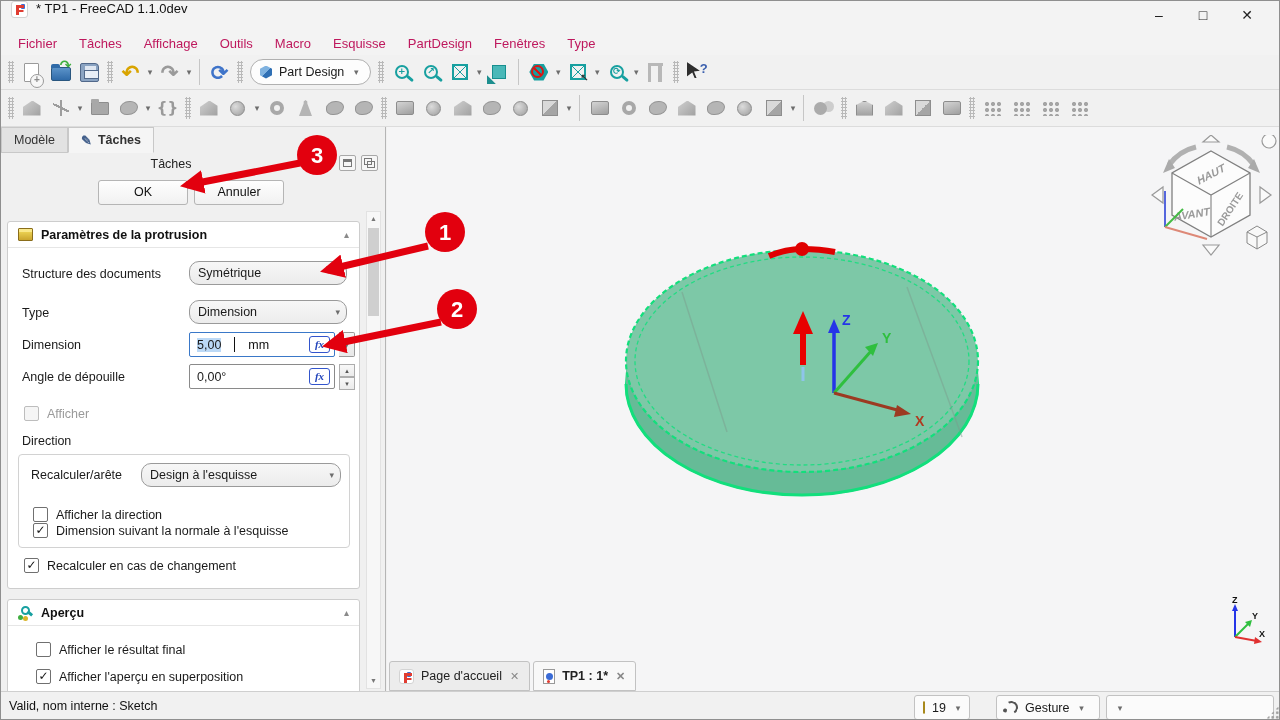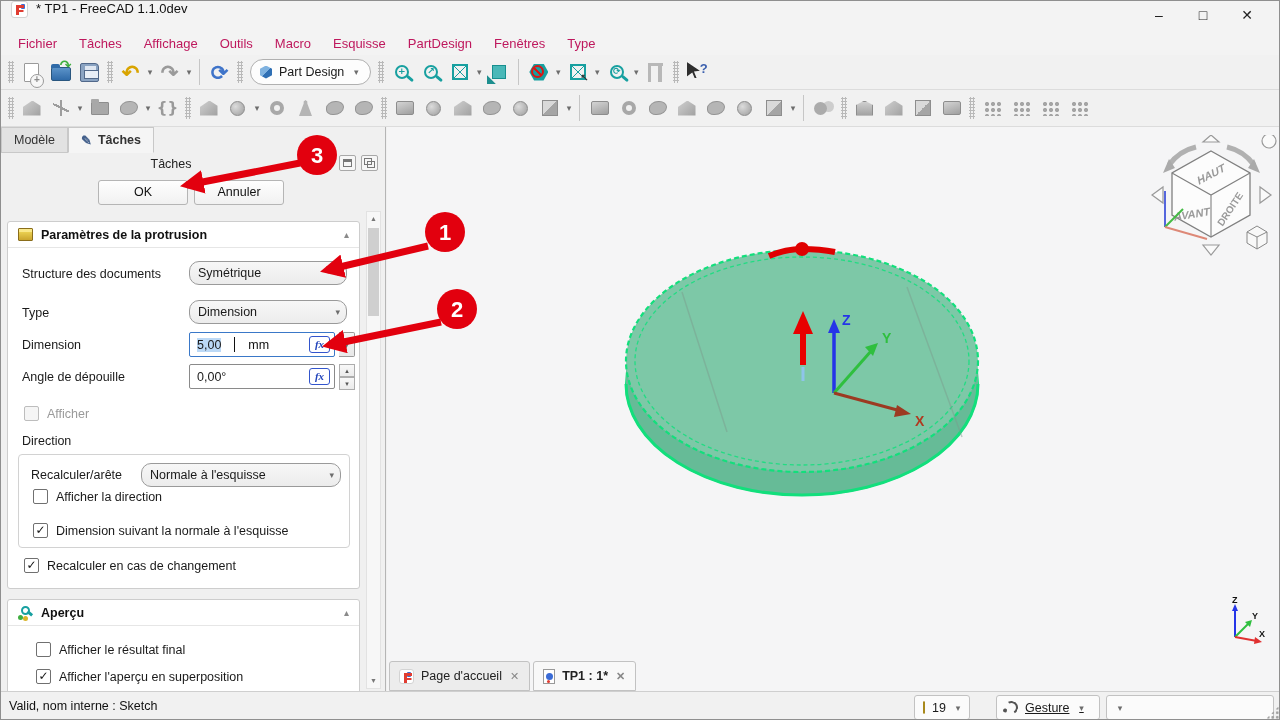--- a/index.html
+++ b/index.html
@@ -178,21 +178,21 @@
   .tabclose { font-size:11px; color:#888; padding:0 1px; }
   .doc-ic { position:relative; width:12px; height:15px; background:#fff; border:1px solid #999; }
   .doc-ic::after { content:""; position:absolute; left:2px; top:3px; width:7px; height:7px; background:#3a6bd6; border-radius:50%;
     box-shadow:-1px 5px 0 -2px #e03c31; }
   
   #statusbar { position:absolute; left:0; top:690px; width:1280px; height:30px; background:#f1f1f1; border-top:1px solid #cfcfcf; }
   #statusbar .msg { position:absolute; left:8px; top:7px; font-size:12.5px; color:#111; }
   .sbcombo { position:absolute; top:3px; height:25px; background:#fbfbfb; border:1px solid #c2c2c2; border-radius:3px;
     display:flex; align-items:center; gap:7px; padding:0 8px; font-size:12.5px; }
   #sb-notif { left:913px; width:56px; }
-  #sb-gesture { left:995px; width:104px;text-decoration:underline; }
+  #sb-gesture { left:995px; width:104px; }
   #sb-dims { left:1105px; width:168px; }
   .notif-ic { width:14px; height:13px; background:linear-gradient(#efd054,#d3ab2a); border:1px solid #a8891c; border-radius:2px; }
   .gest-ic { position:relative; width:13px; height:13px; border:2px solid #555; border-radius:50%;
     border-left-color:transparent; border-bottom-color:transparent; transform:rotate(15deg); }
   .gest-ic::after { content:""; position:absolute; left:-3px; bottom:-2px; width:4px; height:4px; background:#555; border-radius:50%; }
   .sb-grip { position:absolute; right:2px; bottom:2px; width:13px; height:13px;
     background-image:radial-gradient(#9f9f9f 1.2px, transparent 1.4px); background-size:4.5px 4.5px;
     clip-path:polygon(100% 0,100% 100%,0 100%); }
   
   #annot { position:absolute; left:0; top:0; z-index:60; pointer-events:none; }
@@ -469,24 +469,24 @@
           <span>▾</span>
         </div>
         <div class="cbrow" style="left:16px; top:184px">
           <span class="cbox dis"></span>
           <span class="cblabel dis">Afficher</span>
         </div>
         <span class="dirlabel">Direction</span>
         <div class="subgroup">
           <span class="frow-label" style="left:12px; top:13px">Recalculer/arête</span>
           <div class="fselect">
-            <span class="sv">Normale à l'esquisse</span>
+            <span class="sv">Design à l'esquisse</span>
             <span class="sa">▾</span>
           </div>
-          <div class="cbrow" style="left:14px; top:34px">
+          <div class="cbrow" style="left:14px; top:52px">
             <span class="cbox"></span>
             <span class="cblabel">Afficher la direction</span>
           </div>
           <div class="cbrow" style="left:14px; top:68px">
             <span class="cbox">✓</span>
             <span class="cblabel">Dimension suivant la normale à l'esquisse</span>
           </div>
         </div>
         <div class="cbrow" style="left:16px; top:336px">
           <span class="cbox">✓</span>

